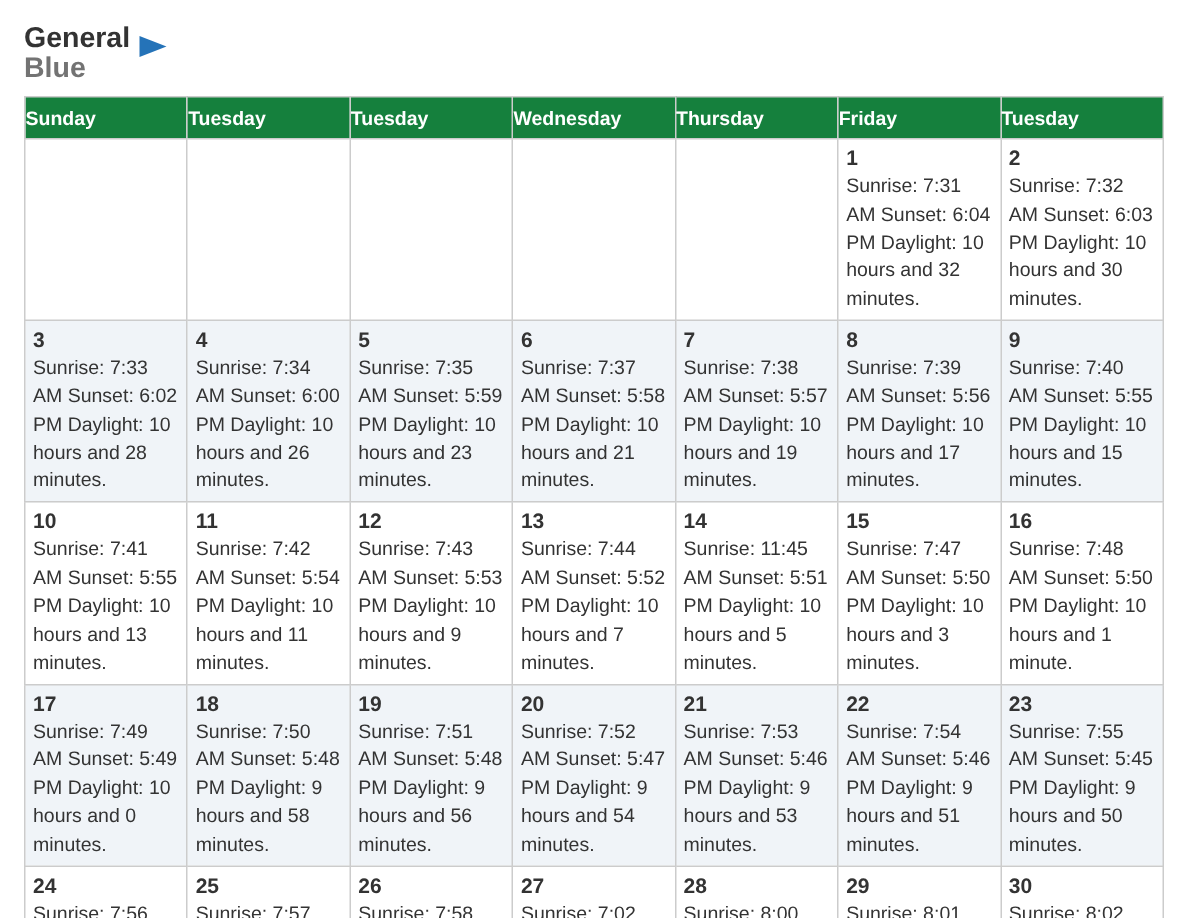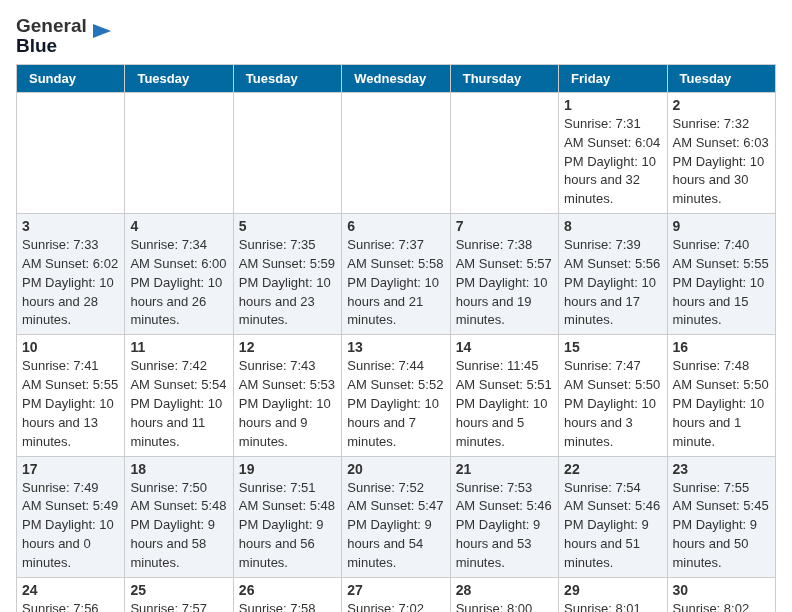--- a/index.html
+++ b/index.html
@@ -31,25 +31,25 @@
     }
     .location {
       font-size: 15px;
       color: #555;
     }
     .calendar {
       width: 100%;
       border-collapse: collapse;
     }
     .calendar thead tr th {
-      background: #0369a1;
+      background: #15803d;
       color: #fff;
       font-size: 13px;
       font-weight: bold;
-      padding: 6px 12px;
+      padding: 6px 0;
       text-align: left;
       border: 1px solid #ccc;
     }
     .calendar tbody tr td {
       vertical-align: top;
       border: 1px solid #ccc;
       padding: 4px 5px;
       font-size: 11px;
       color: #333;
       width: 108px;
@@ -79,21 +79,21 @@
     }
   </style>
 </head>
 <body>
 
 <div class="header">
   <div class="logo">
     <div style="display:flex;align-items:flex-start;">
       <div style="display:flex;flex-direction:column;line-height:1.05;">
         <span style="font-size:19px;font-weight:bold;color:#333;">General</span>
-        <span style="font-size:19px;font-weight:bold;color:#0f172a;">Blue</span>
+        <span style="font-size:19px;font-weight:bold;color:#737373;">Blue</span>
       </div>
       <div style="margin-left:4px;margin-top:4px;">
         <svg width="22" height="22" viewBox="0 0 22 22">
           <polygon points="2,4 20,11 2,18" fill="#2573b8"></polygon>
         </svg>
       </div>
     </div>
   </div>
   <div class="title-block">
     <div class="month-title"></div>

